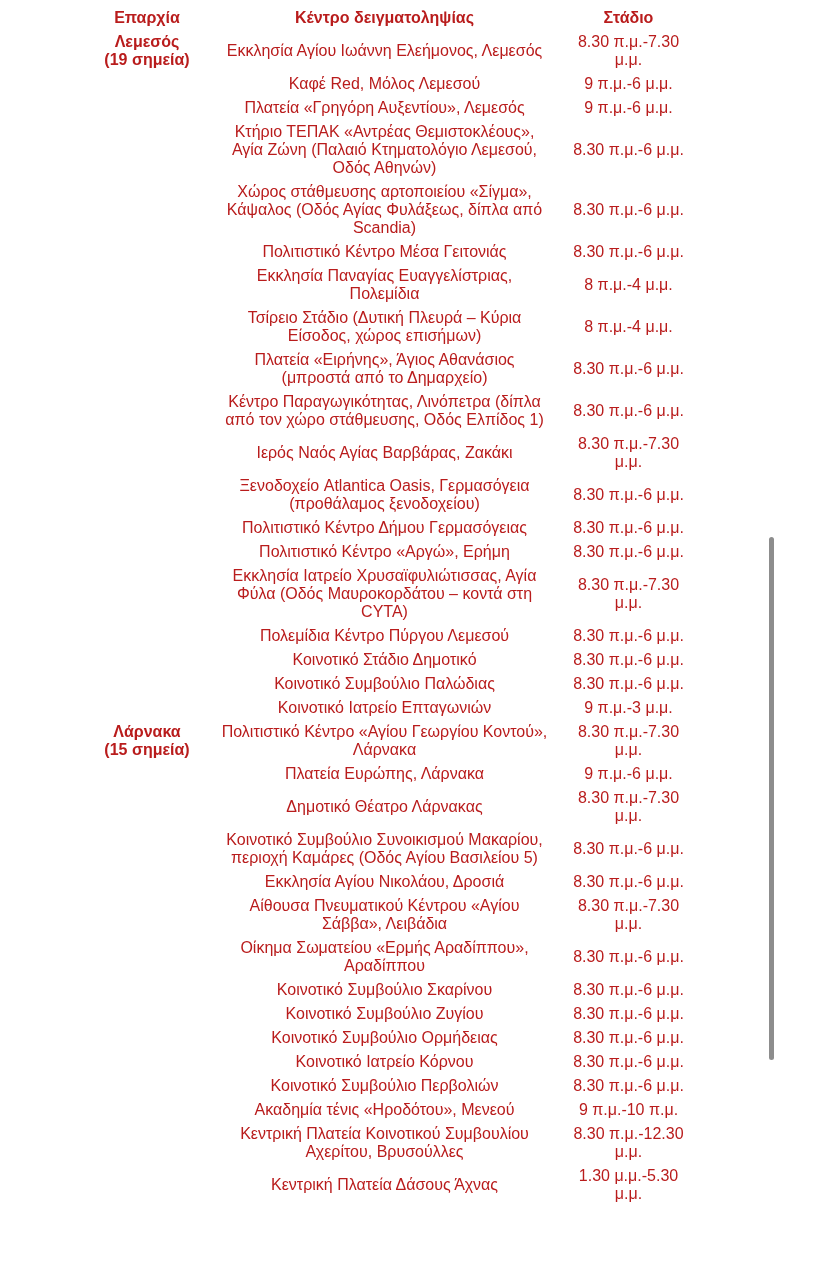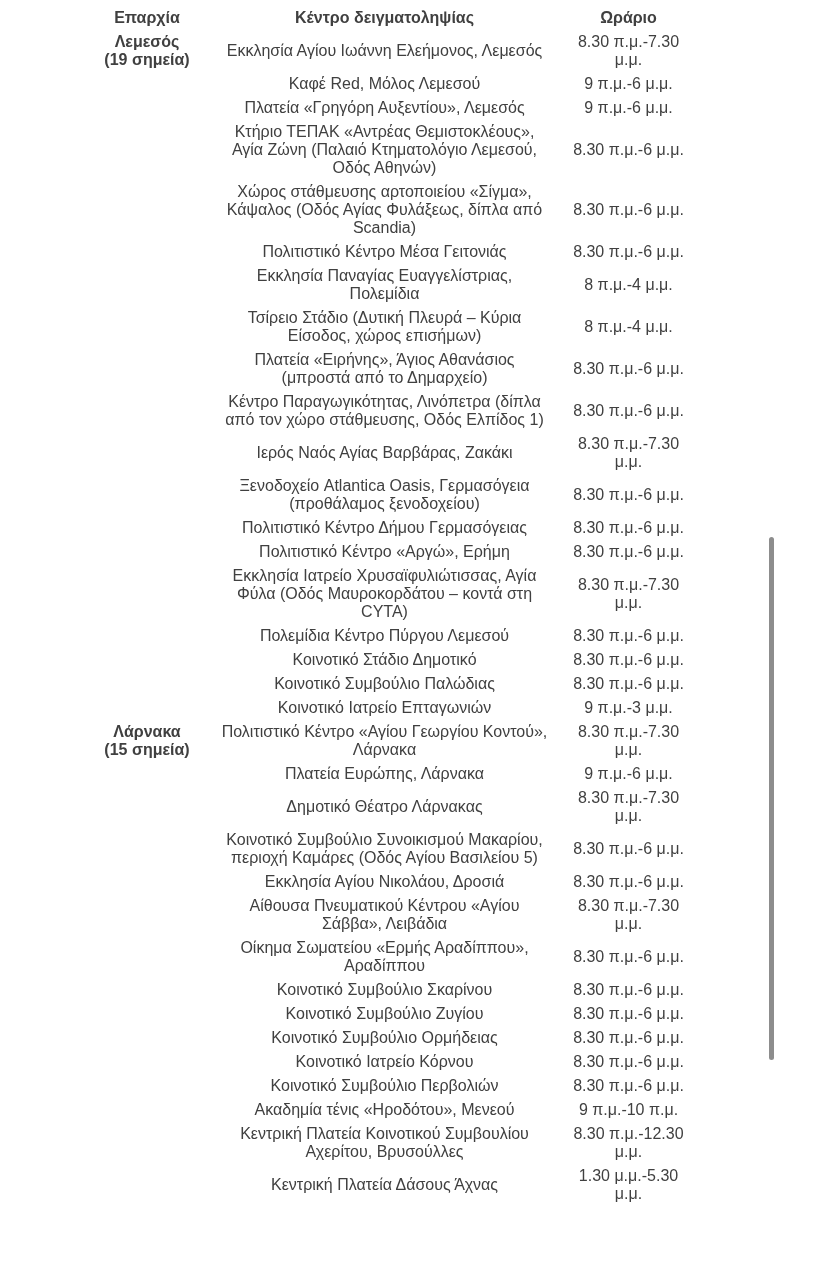--- a/index.html
+++ b/index.html
@@ -7,21 +7,21 @@
     padding: 0;
     background: #ffffff;
   }
   .page {
     position: relative;
     width: 782px;
     height: 1264px;
     background: #ffffff;
     overflow: hidden;
     font-family: "Liberation Sans", sans-serif;
-    color: #404040;
+    color: #b91c1c;
   }
   table.sampling {
     border-collapse: collapse;
     table-layout: fixed;
     width: 628px;
     margin: 6px auto 0 auto;
     font-size: 16px;
     line-height: 18px;
   }
   col.c-district { width: 140px; }
@@ -67,21 +67,21 @@
   <table class="sampling">
     <colgroup>
       <col class="c-district">
       <col class="c-location">
       <col class="c-hours">
     </colgroup>
     <thead>
       <tr>
         <th>Επαρχία</th>
         <th>Κέντρο δειγματοληψίας</th>
-        <th>Ωράριο</th>
+        <th>Στάδιο</th>
       </tr>
     </thead>
     <tbody id="table-body">
         <tr>
           <td class="district" rowspan="19">Λεμεσός
 (19 σημεία)</td>
           <td class="location">Εκκλησία Αγίου Ιωάννη Ελεήμονος, Λεμεσός</td>
           <td class="hours">8.30 π.μ.-7.30
 μ.μ.</td>
         </tr>

